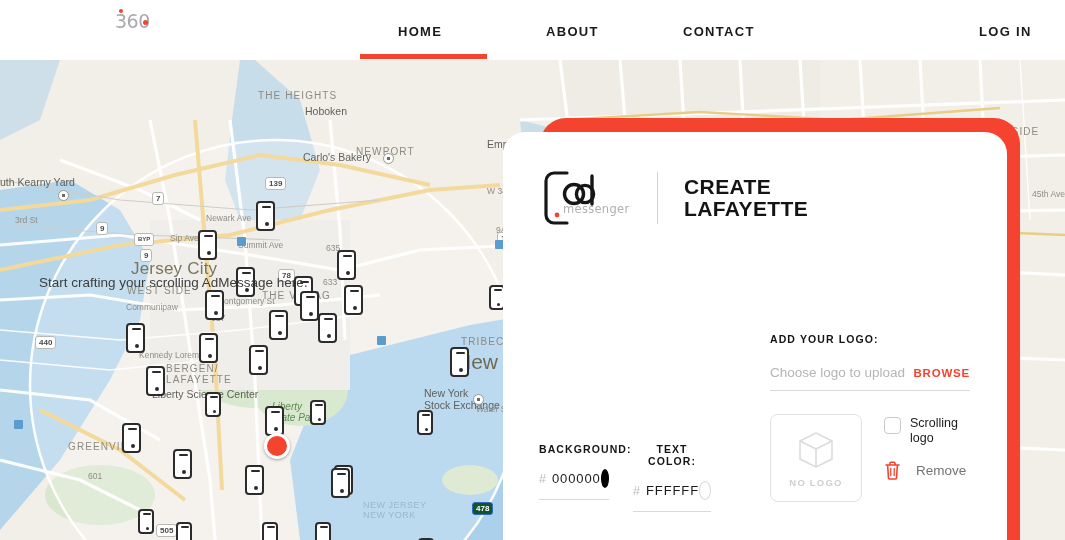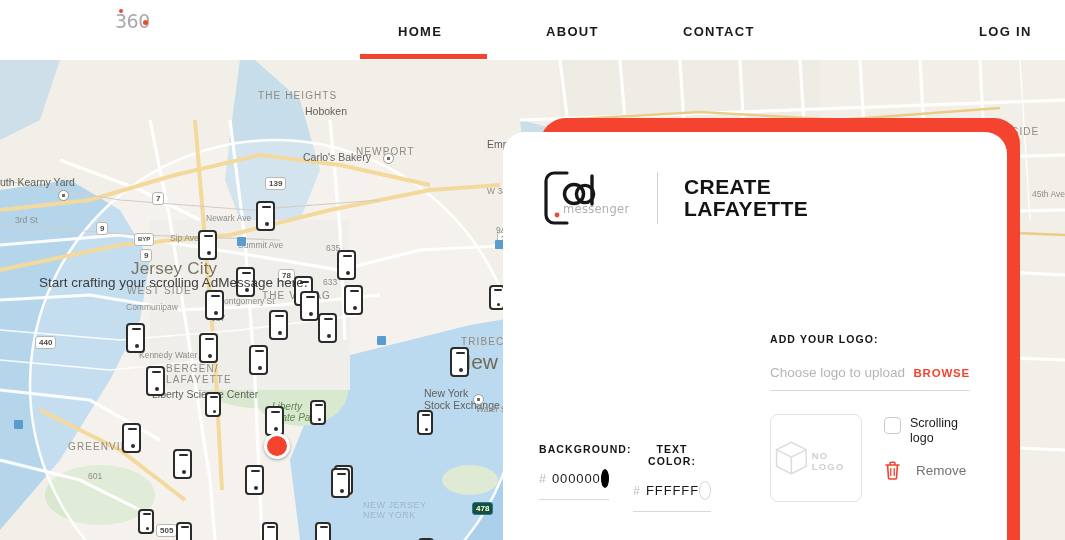--- a/index.html
+++ b/index.html
@@ -150,21 +150,21 @@
 
   .logo-block { position: absolute; left: 770px; top: 333px; width: 200px; }
   .upload-row { margin-top: 20px; display: flex; align-items: baseline; justify-content: space-between; }
   .upload-ph { font-size: 13.5px; color: #b5b5b5; }
   .browse-btn { font-size: 11.5px; font-weight: 700; letter-spacing: .8px; color: #f4432e; cursor: pointer; }
   .logo-underline { margin-top: 10px; height: 1px; background: #d9d9d9; width: 200px; }
 
   .logo-preview-row { position: absolute; left: 770px; top: 414px; display: flex; }
   .no-logo-box {
     width: 92px; height: 88px; border: 1px solid #e2e2e2; border-radius: 8px;
-    display: flex; flex-direction: row; align-items: center; justify-content: center;
+    display: flex; flex-direction: column; align-items: center; justify-content: center;
   }
   .no-logo-text {
     font-size: 9.5px; letter-spacing: 1.2px; color: #cfcfcf; font-weight: 600; margin-top: 5px;
   }
   .logo-actions { margin-left: 22px; padding-top: 2px; }
   .check-row { display: flex; align-items: flex-start; }
   .checkbox {
     width: 17px; height: 17px; border: 1.5px solid #c9c9c9; border-radius: 4px;
     background: #fff; margin-right: 9px; margin-top: 1px; flex: none;
   }
@@ -311,21 +311,21 @@
 
     <div class="map-label lbl-street" style="left:476px; top:344px;">Water St</div>
     <div class="map-label lbl-water" style="left:363px; top:440px;">NEW JERSEY<br>NEW YORK</div>
     <div class="map-label lbl-street" style="left:597px; top:94px;">E 34th St</div>
     <div class="map-label lbl-street" style="left:524px; top:108px;">8th Ave</div>
     <div class="map-label lbl-street" style="left:538px; top:130px;">7th Ave</div>
     <div class="map-label lbl-street" style="left:487px; top:126px;">W 34th</div>
     <div class="map-label lbl-street" style="left:625px; top:80px;">3rd Ave</div>
     <div class="map-label lbl-street" style="left:238px; top:180px;">Summit Ave</div>
     <div class="map-label lbl-street" style="left:480px; top:165px;margin-left:16px;">9A</div>
-    <div class="map-label lbl-street" style="left:139px; top:290px;">Kennedy Water</div>
+    <div class="map-label lbl-street" style="left:139px; top:290px;">Kennedy Lorem</div>
 
     <div class="shield" style="left:152px; top:132px;">7</div>
     <div class="shield" style="left:96px; top:162px;">9</div>
     <div class="shield" style="left:140px; top:189px;">9</div>
     <div class="shield" style="left:134px; top:173px; font-size:6px;">BYP</div>
     <div class="shield" style="left:265px; top:117px;">139</div>
     <div class="shield" style="left:35px; top:276px;">440</div>
 
     <div class="shield" style="left:278px; top:209px;">78</div>
     <div class="shield" style="left:497px; top:172px;">13</div>

